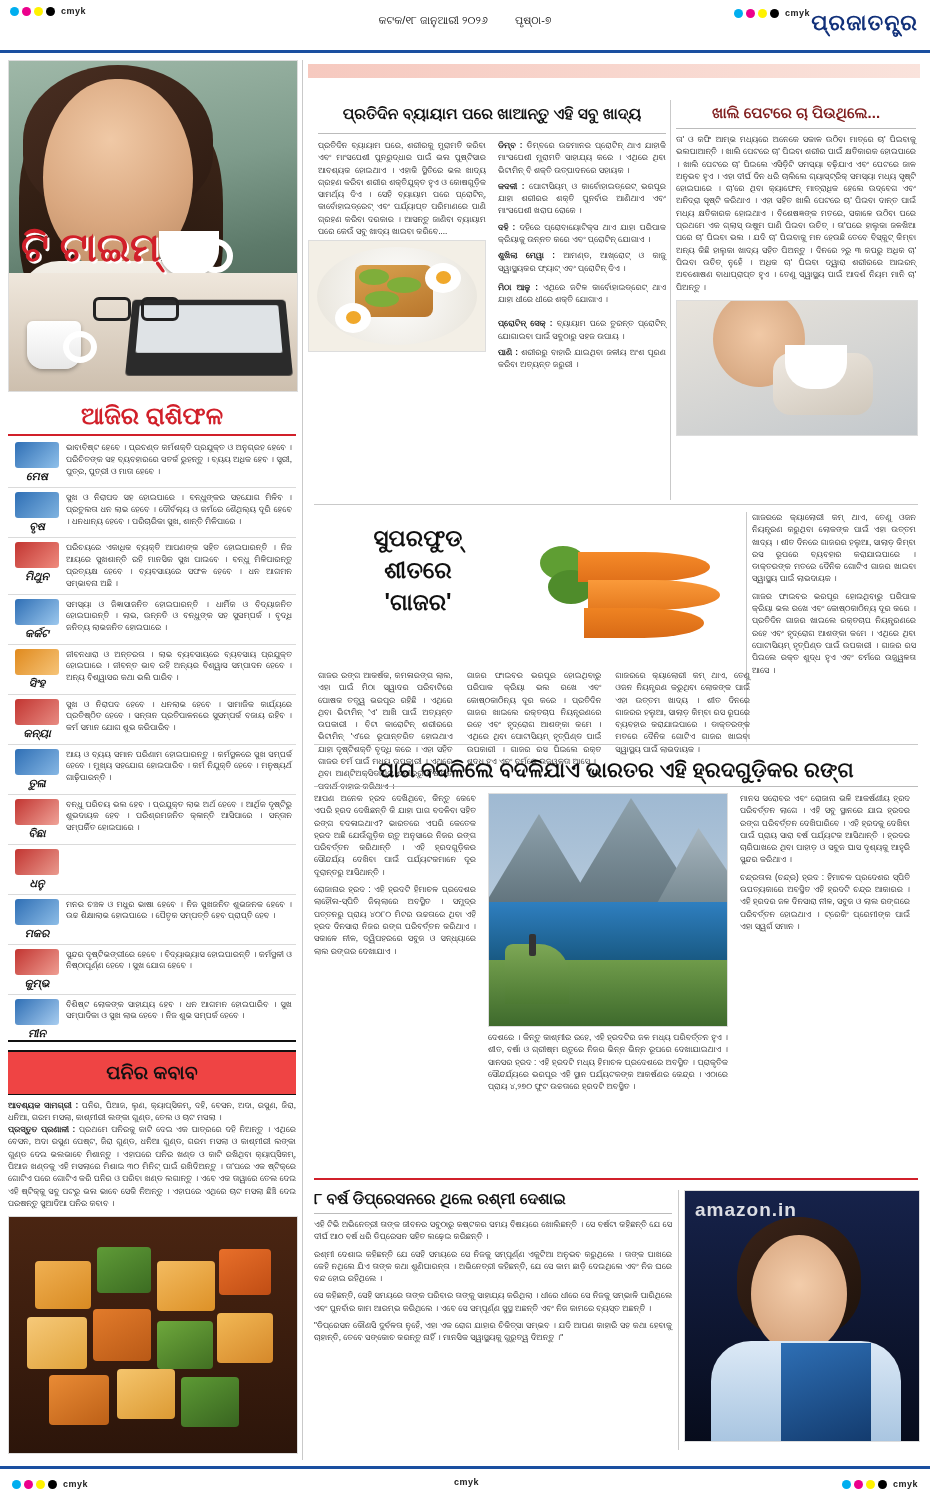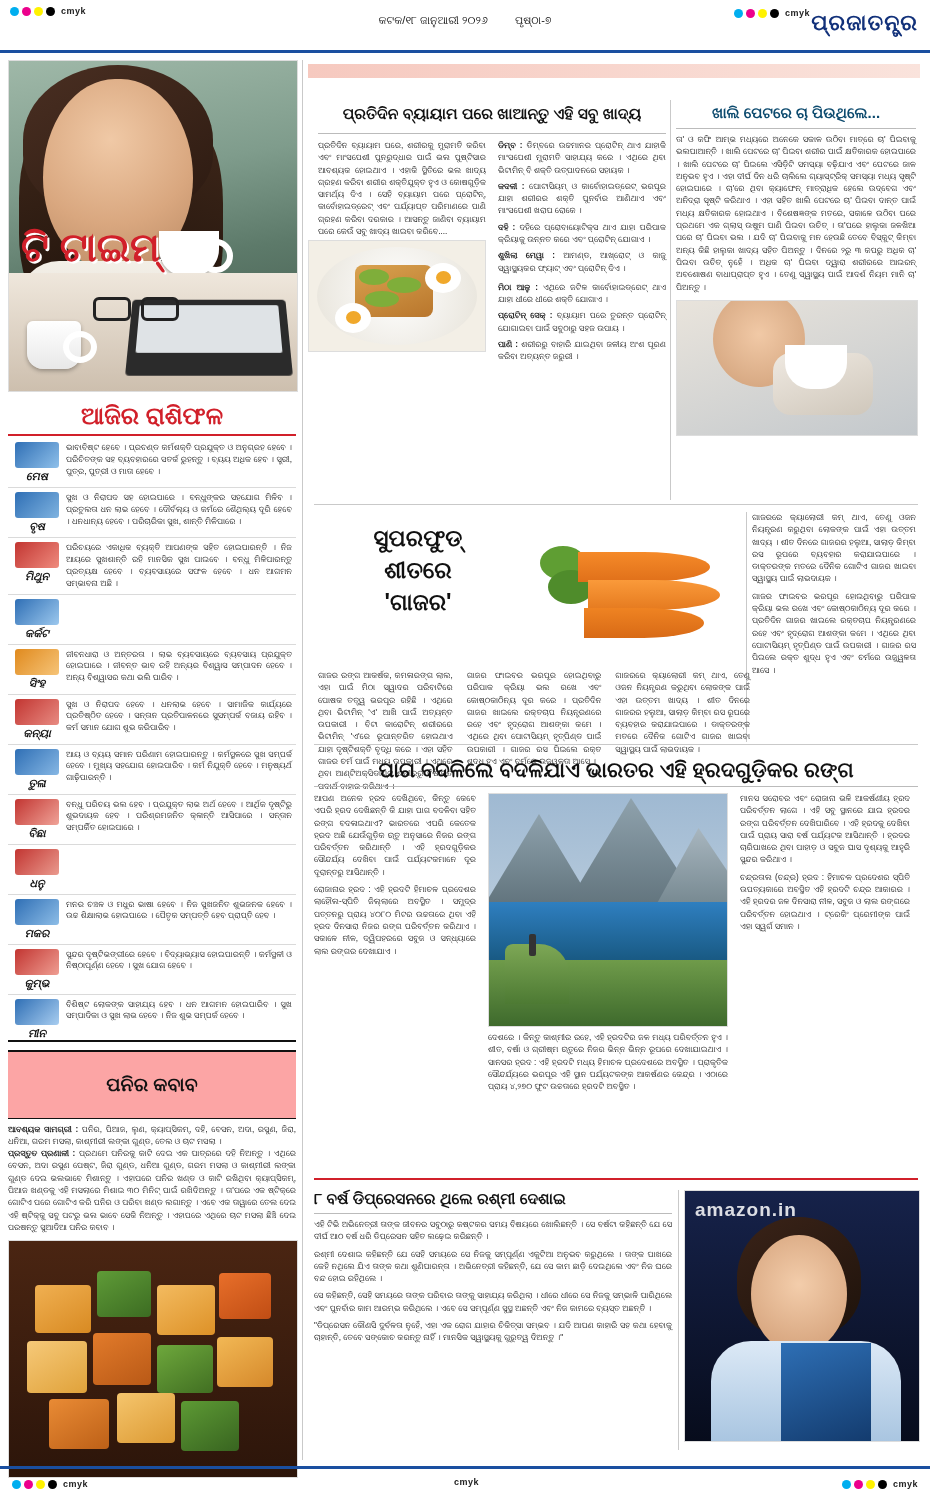--- a/index.html
+++ b/index.html
@@ -44,40 +44,40 @@
   .tt-title{position:absolute;left:12px;bottom:120px;font-size:40px;font-weight:bold;color:#d1202a;text-shadow:2px 2px 0 #fff;}
 
   .rasi-head{margin-top:4px;width:288px;text-align:center;font-size:24px;font-weight:bold;color:#d1202a;padding:6px 0 4px;border-bottom:2px solid #d1202a;}
   .rasi-table{width:288px;border-collapse:collapse;margin-top:2px;}
   .rasi-row{display:flex;border-bottom:1px solid #dadada;padding:4px 0;}
   .rasi-sign{width:58px;text-align:center;flex:0 0 58px;font-style:italic;}
   .rasi-ico{width:44px;height:26px;margin:0 auto;border-radius:3px;display:block;}
   .rasi-name{font-size:11px;font-weight:bold;margin-top:2px;}
   .rasi-text{flex:1;font-size:8.2px;line-height:1.45;text-align:justify;padding-right:4px;color:#222;}
 
-  .kabab-head{margin-top:6px;width:288px;text-align:center;font-size:19px;font-weight:bold;color:#111;padding:22px 0;border-top:2px solid #111;border-bottom:1px solid #111;background:#fca5a5;}
+  .kabab-head{margin-top:6px;width:288px;text-align:center;font-size:19px;font-weight:bold;color:#111;padding:10px 0;border-top:2px solid #111;border-bottom:1px solid #111;background:#ef4444;}
   .kabab-text{font-size:8.2px;line-height:1.5;text-align:justify;margin-top:5px;color:#222;}
   .kabab-img{margin-top:6px;width:288px;height:236px;border:1px solid #ddd;position:relative;overflow:hidden;background:#5b2f18;}
   .paneer{position:absolute;border-radius:4px;}
   .pinkband{position:absolute;left:308px;top:64px;width:612px;height:14px;background:linear-gradient(90deg,#f6c9bf,#fae3dc);}
   .bodytext{font-size:8.2px;line-height:1.5;text-align:justify;color:#222;}
 
   .sec1{position:absolute;left:318px;top:104px;width:348px;}
   .sec1 h2{margin:0;font-size:15.5px;font-weight:bold;text-align:center;color:#111;line-height:1.35;}
   .sec1 .rule{height:1px;background:#bbb;margin:8px 0 6px;}
   .sec1-cols{column-count:2;column-gap:12px;}
   .food-img{float:right;width:176px;height:110px;margin:2px 0 4px 6px;border:1px solid #ddd;position:relative;overflow:hidden;background:#f3efe6;}
   .plate{position:absolute;left:8px;top:6px;width:160px;height:98px;border-radius:50%;background:radial-gradient(circle at 50% 45%,#ffffff,#e6e2d8);}
   .toast{position:absolute;left:46px;top:24px;width:78px;height:52px;border-radius:8px;background:linear-gradient(160deg,#d9a24f,#b9762c);}
   .avo{position:absolute;border-radius:50%;background:#7fae3a;}
   .egg{position:absolute;width:36px;height:30px;border-radius:50%;background:#fff;}
   .yolk{position:absolute;width:15px;height:13px;border-radius:50%;background:#f0a82b;}
 
   .sec2{position:absolute;left:676px;top:104px;width:240px;}
-  .sec2 h2{margin:0;font-size:15px;font-weight:bold;text-align:center;color:#0c4a6e;}
+  .sec2 h2{margin:0;font-size:15px;font-weight:bold;text-align:center;color:#7f1d1d;}
   .tea-img{margin-top:6px;width:240px;height:134px;border:1px solid #ddd;position:relative;overflow:hidden;background:#cfd4d8;}
   .tea-bg{position:absolute;inset:0;background:linear-gradient(160deg,#e9e4dc,#c3c8cc);}
   .tea-hands{position:absolute;left:96px;top:52px;width:100px;height:62px;border-radius:18px;background:linear-gradient(160deg,#efe9e1,#cfc7bb);}
   .tea-cup2{position:absolute;left:108px;top:44px;width:62px;height:44px;border-radius:0 0 26px 26px;background:#fff;}
   .tea-face{position:absolute;left:36px;top:-10px;width:92px;height:96px;border-radius:50%;background:radial-gradient(circle at 50% 45%,#f1c9a6,#cf9f78);}
 
   .sec3{position:absolute;left:318px;top:512px;width:432px;}
   .carrot-title{font-size:23px;font-weight:bold;text-align:center;line-height:1.4;color:#111;}
   .carrot-img{position:absolute;right:0;top:6px;width:212px;height:148px;overflow:hidden;}
   .carrot{position:absolute;width:132px;height:30px;border-radius:0 50% 50% 0 / 0 50% 50% 0;background:linear-gradient(180deg,#f58a29,#e0701a);}
@@ -187,20 +187,21 @@
             <span class="rasi-ico" style="background:linear-gradient(135deg,#c23531,#ef8b7e)"></span>
             <div class="rasi-name">ମିଥୁନ</div>
           </div>
         <div class="rasi-text">ପରିଚୟରେ ଏକାଧିକ ବ୍ୟକ୍ତି ଆପଣଙ୍କ ସହିତ ହୋଇପାରନ୍ତି । ନିଜ ଆୟରେ ସୁଖଶାନ୍ତି ରହି ମାନସିକ ସୁଖ ପାଇବେ । ବନ୍ଧୁ ମିଳିପାରନ୍ତୁ ପ୍ରତ୍ୟକ୍ଷ ହେବେ । ବ୍ୟବସାୟରେ ସଫଳ ହେବେ । ଧନ ଆଗମନ ସମ୍ଭାବନା ଅଛି ।</div>
       </div>
       <div class="rasi-row">
         <div class="rasi-sign">
             <span class="rasi-ico" style="background:linear-gradient(135deg,#2f6fb5,#9cc8ee)"></span>
             <div class="rasi-name">କର୍କଟ</div>
           </div>
+        <div class="rasi-text">ସମସ୍ୟା ଓ ଜିଜ୍ଞାସାଜନିତ ହୋଇପାରନ୍ତି । ଧାର୍ମିକ ଓ ବିଦ୍ୟାଜନିତ ହୋଇପାରନ୍ତି । ଲାଭ, ଉନ୍ନତି ଓ ବନ୍ଧୁଙ୍କ ସହ ସୁସମ୍ପର୍କ । ବୃଦ୍ଧି ଜନିତ୍ୟ ଲାଭଜନିତ ହୋଇପାରେ ।</div>
       </div>
       <div class="rasi-row">
         <div class="rasi-sign">
             <span class="rasi-ico" style="background:linear-gradient(135deg,#e08a1e,#f6c478)"></span>
             <div class="rasi-name">ସିଂହ</div>
           </div>
         <div class="rasi-text">ଜୀବନଧାରା ଓ ଅନ୍ତରତା । ଲାଭ ବ୍ୟବସାୟରେ ବ୍ୟବସାୟ ପ୍ରଯୁକ୍ତ ହୋଇପାରେ । ଜୀବନ୍ତ ଭାବ ରହି ଅନ୍ୟର ବିଶ୍ୱାସ ସମ୍ପାଦନ ହେବେ । ଅନ୍ୟ ବିଶ୍ୱାସର କଥା ଭଲି ପାରିବ ।</div>
       </div>
       <div class="rasi-row">
         <div class="rasi-sign">
@@ -293,21 +294,21 @@
           </div>
         <div class="egg" style="left:116px;top:22px;">
             <div class="yolk" style="left:11px;top:8px;"></div>
           </div>
       </div>
       <div class="bodytext" style="margin-top:4px"><b>ଡିମ୍ବ :</b> <span>ଡିମ୍ବରେ ଉଚ୍ଚମାନର ପ୍ରୋଟିନ୍ ଥାଏ ଯାହାକି ମାଂସପେଶୀ ମୁରାମତି ସାହାଯ୍ୟ କରେ । ଏଥିରେ ଥିବା ଭିଟାମିନ୍ ବି ଶକ୍ତି ଉତ୍ପାଦନରେ ସହାୟକ ।</span></div>
       <div class="bodytext" style="margin-top:4px"><b>କଦଳୀ :</b> <span>ପୋଟାସିୟମ୍ ଓ କାର୍ବୋହାଇଡ୍ରେଟ୍ ଭରପୂର ଯାହା ଶରୀରର ଶକ୍ତି ପୁନର୍ବାର ଆଣିଥାଏ ଏବଂ ମାଂସପେଶୀ ଖରାପ ରୋକେ ।</span></div>
       <div class="bodytext" style="margin-top:4px"><b>ଦହି :</b> <span>ଦହିରେ ପ୍ରୋବାୟୋଟିକ୍ସ ଥାଏ ଯାହା ପରିପାକ କ୍ରିୟାକୁ ଉନ୍ନତ କରେ ଏବଂ ପ୍ରୋଟିନ୍ ଯୋଗାଏ ।</span></div>
       <div class="bodytext" style="margin-top:4px"><b>ଶୁଖିଲା ମେୱା :</b> <span>ଆମଣ୍ଡ, ଆଖ୍ରୋଟ୍ ଓ କାଜୁ ସ୍ୱାସ୍ଥ୍ୟକର ଫ୍ୟାଟ୍ ଏବଂ ପ୍ରୋଟିନ୍ ଦିଏ ।</span></div>
       <div class="bodytext" style="margin-top:7px"><b>ମିଠା ଆଳୁ :</b> <span>ଏଥିରେ ଜଟିଳ କାର୍ବୋହାଇଡ୍ରେଟ୍ ଥାଏ ଯାହା ଧୀରେ ଧୀରେ ଶକ୍ତି ଯୋଗାଏ ।</span></div>
-      <div class="bodytext" style="margin-top:4px"><b>ପ୍ରୋଟିନ୍ ସେକ୍ :</b> <span>ବ୍ୟାୟାମ ପରେ ତୁରନ୍ତ ପ୍ରୋଟିନ୍ ଯୋଗାଇବା ପାଇଁ ସବୁଠାରୁ ସହଜ ଉପାୟ ।</span></div>
+      <div class="bodytext" style="margin-top:12px"><b>ପ୍ରୋଟିନ୍ ସେକ୍ :</b> <span>ବ୍ୟାୟାମ ପରେ ତୁରନ୍ତ ପ୍ରୋଟିନ୍ ଯୋଗାଇବା ପାଇଁ ସବୁଠାରୁ ସହଜ ଉପାୟ ।</span></div>
       <div class="bodytext" style="margin-top:4px"><b>ପାଣି :</b> <span>ଶରୀରରୁ ବାହାରି ଯାଇଥିବା ଜଳୀୟ ଅଂଶ ପୂରଣ କରିବା ଅତ୍ୟନ୍ତ ଜରୁରୀ ।</span></div>
     </div>
   </div>
 
   <div class="sec2">
     <h2>ଖାଲି ପେଟରେ ଚା ପିଉଥିଲେ...</h2>
     <div style="height:1px;background:#bbb;margin:6px 0 5px"></div>
     <div class="bodytext">ତା' ଓ କଫି ଆମ୍ଭ ମଧ୍ୟରେ ଅନେକେ ସକାଳ ଉଠିବା ମାତ୍ରେ ଚା' ପିଇବାକୁ ଭଲପାଆନ୍ତି । ଖାଲି ପେଟରେ ଚା' ପିଇବା ଶରୀର ପାଇଁ କ୍ଷତିକାରକ ହୋଇପାରେ । ଖାଲି ପେଟରେ ଚା' ପିଇଲେ ଏସିଡ଼ିଟି ସମସ୍ୟା ବଢ଼ିଯାଏ ଏବଂ ପେଟରେ ଜାଳ ଅନୁଭବ ହୁଏ । ଏହା ଦୀର୍ଘ ଦିନ ଧରି ଚାଲିଲେ ଗ୍ୟାସ୍‌ଟ୍ରିକ୍ ସମସ୍ୟା ମଧ୍ୟ ସୃଷ୍ଟି ହୋଇପାରେ । ଚା'ରେ ଥିବା କ୍ୟାଫେନ୍ ମାତ୍ରାଧିକ ହେଲେ ଉଦ୍‌ବେଗ ଏବଂ ଅନିଦ୍ରା ସୃଷ୍ଟି କରିଥାଏ । ଏହା ସହିତ ଖାଲି ପେଟରେ ଚା' ପିଇବା ଦାନ୍ତ ପାଇଁ ମଧ୍ୟ କ୍ଷତିକାରକ ହୋଇଥାଏ । ବିଶେଷଜ୍ଞଙ୍କ ମତରେ, ସକାଳେ ଉଠିବା ପରେ ପ୍ରଥମେ ଏକ ଗ୍ଲାସ୍ ଉଷୁମ ପାଣି ପିଇବା ଉଚିତ୍ । ତା'ପରେ ହାଲୁକା ଜଳଖିଆ ପରେ ଚା' ପିଇବା ଭଲ । ଯଦି ଚା' ପିଇବାକୁ ମନ ହେଉଛି ତେବେ ବିସ୍କୁଟ୍ କିମ୍ବା ଅନ୍ୟ କିଛି ହାଲୁକା ଖାଦ୍ୟ ସହିତ ପିଅନ୍ତୁ । ଦିନରେ ୨ରୁ ୩ କପରୁ ଅଧିକ ଚା' ପିଇବା ଉଚିତ୍ ନୁହେଁ । ଅଧିକ ଚା' ପିଇବା ଦ୍ୱାରା ଶରୀରରେ ଆଇରନ୍ ଅବଶୋଷଣ ବାଧାପ୍ରାପ୍ତ ହୁଏ । ତେଣୁ ସ୍ୱାସ୍ଥ୍ୟ ପାଇଁ ଆଦର୍ଶ ନିୟମ ମାନି ଚା' ପିଅନ୍ତୁ ।</div>
     <div class="tea-img">
       <div class="tea-bg"></div>

